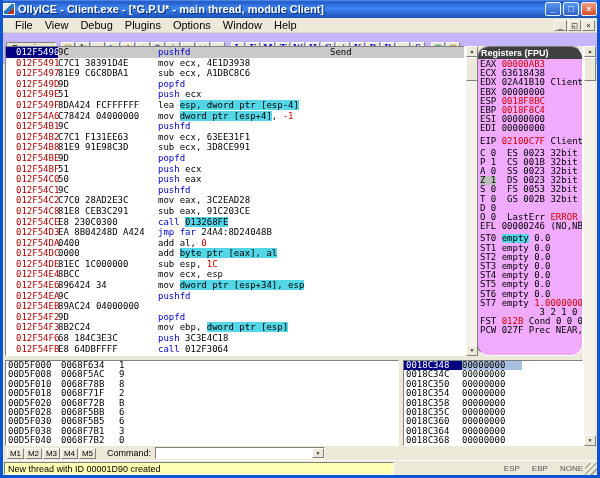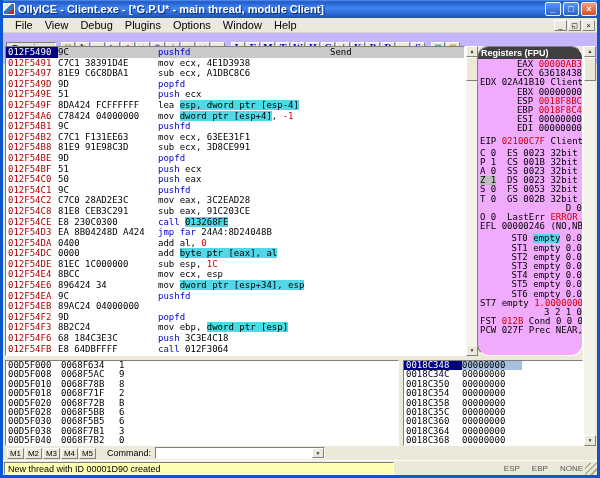--- a/index.html
+++ b/index.html
@@ -33,39 +33,39 @@
   .tbtn{width:14px;height:12px;margin-right:1px;background:#ECE9D8;border:1px solid;
     border-color:#fff #808080 #808080 #fff;font-size:8px;line-height:10px;text-align:center;}
   .tletter{color:#0000CC;font-weight:bold;font-family:"Liberation Serif",serif;font-size:10px;}
   .tgap{width:5px;}
   
   .content{position:absolute;top:46px;left:2px;width:590px;height:400px;background:#ECE9D8;}
   .pane{position:absolute;background:#fff;border:1px solid;border-color:#808080 #fff #fff #808080;overflow:hidden;}
   .disasm{left:0;top:0;width:460px;height:310px;font:9px/10.6px "DejaVu Sans Mono",monospace;}
   .drow{display:flex;white-space:pre;height:10.6px;}
   .drow.sel{background:#C9C9C9;}
-  .c-addr{flex:none;width:52px;padding-left:2px;color:#B00000;}
+  .c-addr{flex:none;width:52px;padding-left:10px;color:#B00000;}
   .drow.sel .c-addr{background:#000080;color:#fff;}
   .c-bytes{flex:none;width:100px;color:#000;}
   .c-instr{flex:none;width:172px;color:#000;}
   .c-comment{flex:1;color:#000;}
   .sk{color:#0000CC;} .sp{color:#000;} .si{color:#D00000;}
   .sh{background:#53D6E6;color:#000;}
   
   .vsb{position:absolute;width:12px;background:#F4F2EA;border-left:1px solid #fff;}
   .sb-btn{position:absolute;left:0;width:12px;height:11px;background:#ECE9D8;border:1px solid;
     border-color:#fff #808080 #808080 #fff;font-size:5px;line-height:9px;text-align:center;color:#333;}
   .sb-thumb{position:absolute;left:0;width:12px;height:24px;background:#ECE9D8;border:1px solid;
     border-color:#fff #808080 #808080 #fff;}
   
   .regs{left:472px;top:0;width:106px;height:310px;background:#f0abfc;
     font:9px/9.2px "DejaVu Sans Mono",monospace;border-radius:12px;}
   .regs-header{height:12px;background:#404040;color:#fff;
     font:bold 9px/12px "Liberation Sans",sans-serif;padding-left:3px;}
-  .regs-body{padding:1px 0 0 2px;text-align:right;}
+  .regs-body{padding:1px 0 0 2px;}
   .regline{height:9.2px;white-space:pre;overflow:hidden;}
   .rgap{height:3px;}
   .red{color:#D00000;}
   .flaghl{background:#BDBDBD;}
   
   .splith{position:absolute;left:0;top:310px;width:578px;height:4px;background:#ECE9D8;}
   .dump{left:0;top:314px;width:394px;height:86px;font:9px/9.4px "DejaVu Sans Mono",monospace;}
   .splitv{position:absolute;left:394px;top:314px;width:4px;height:86px;background:#ECE9D8;}
   .stack{left:398px;top:314px;width:180px;height:86px;font:9px/9.4px "DejaVu Sans Mono",monospace;}
   .mrow{display:flex;white-space:pre;height:9.4px;}

